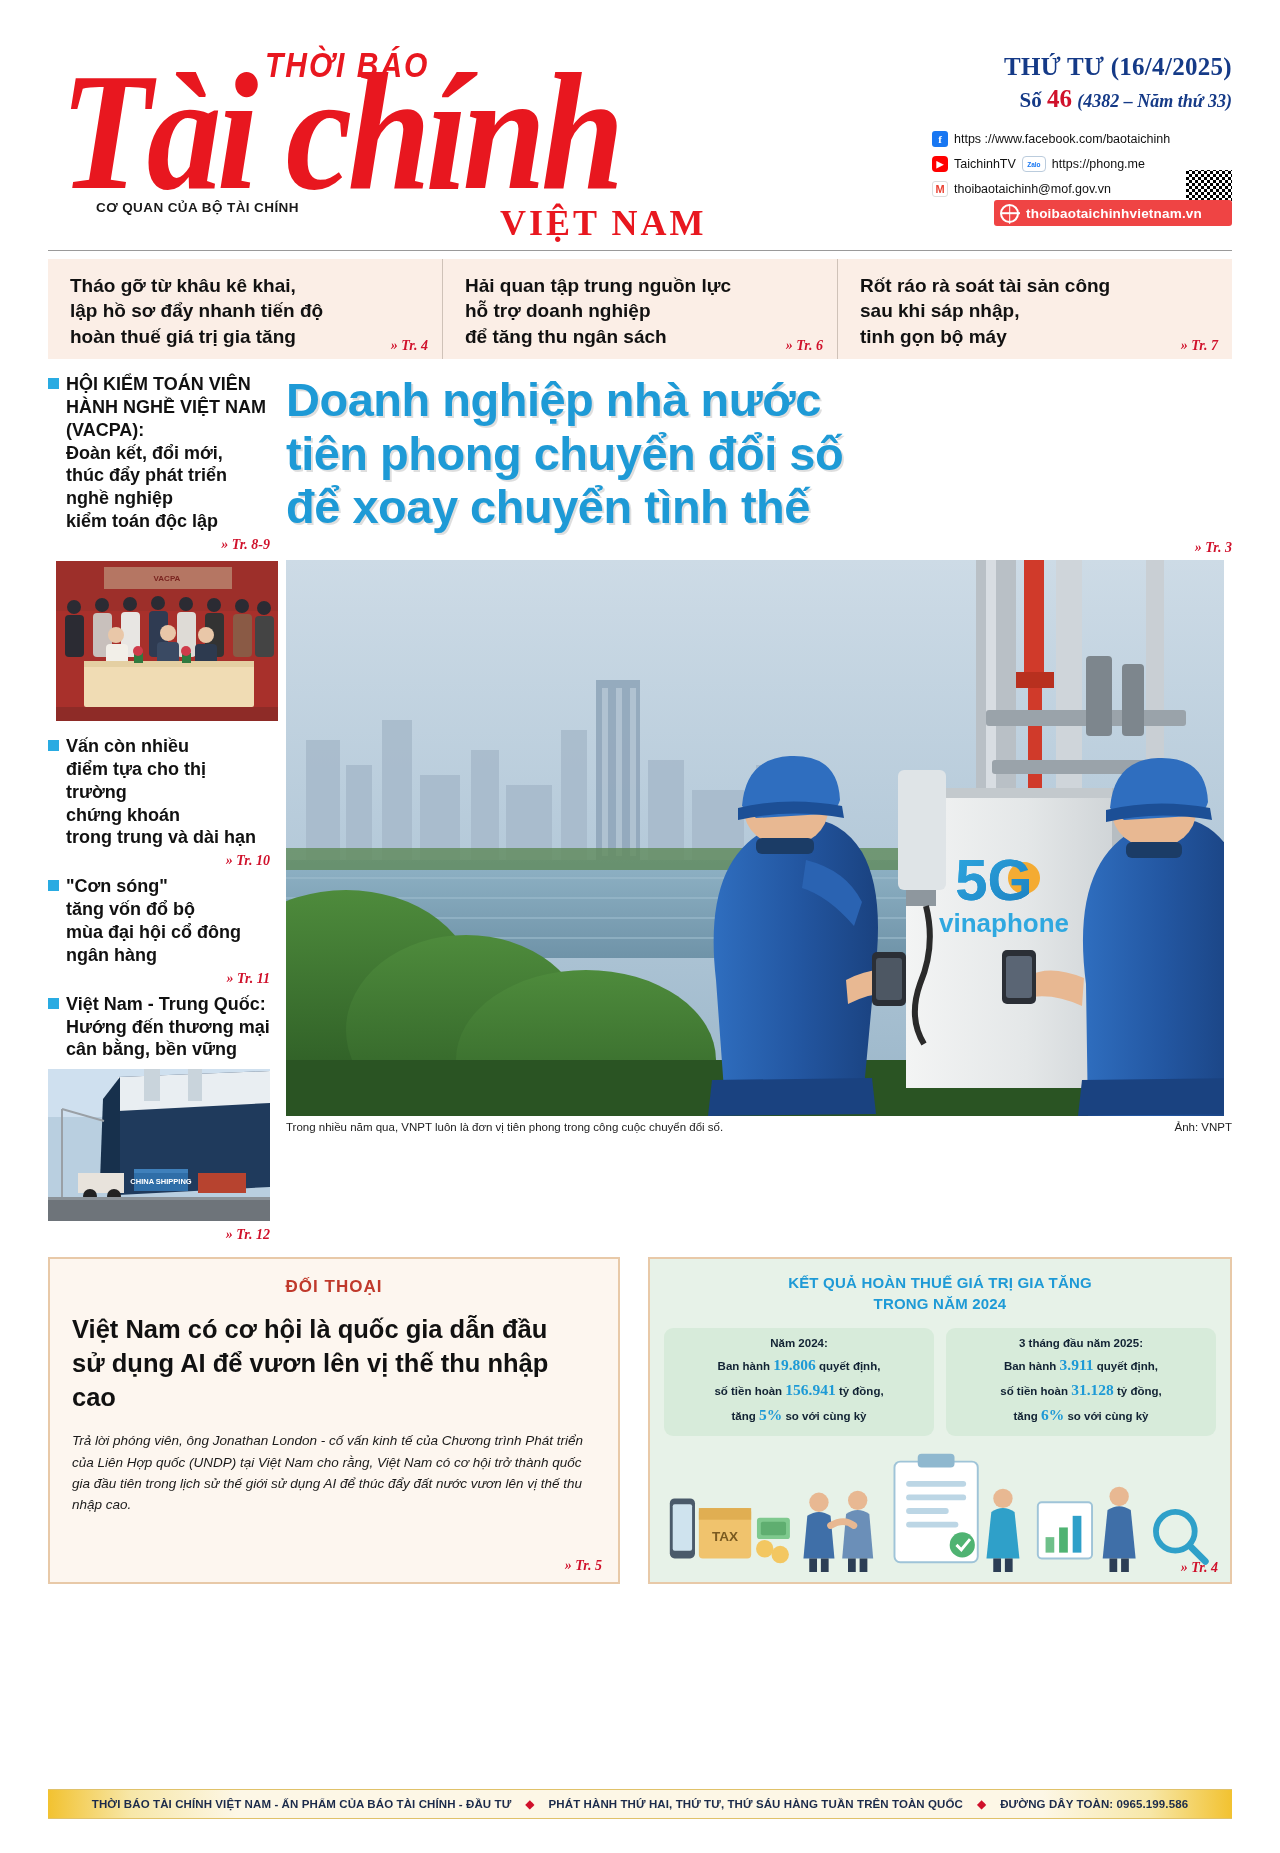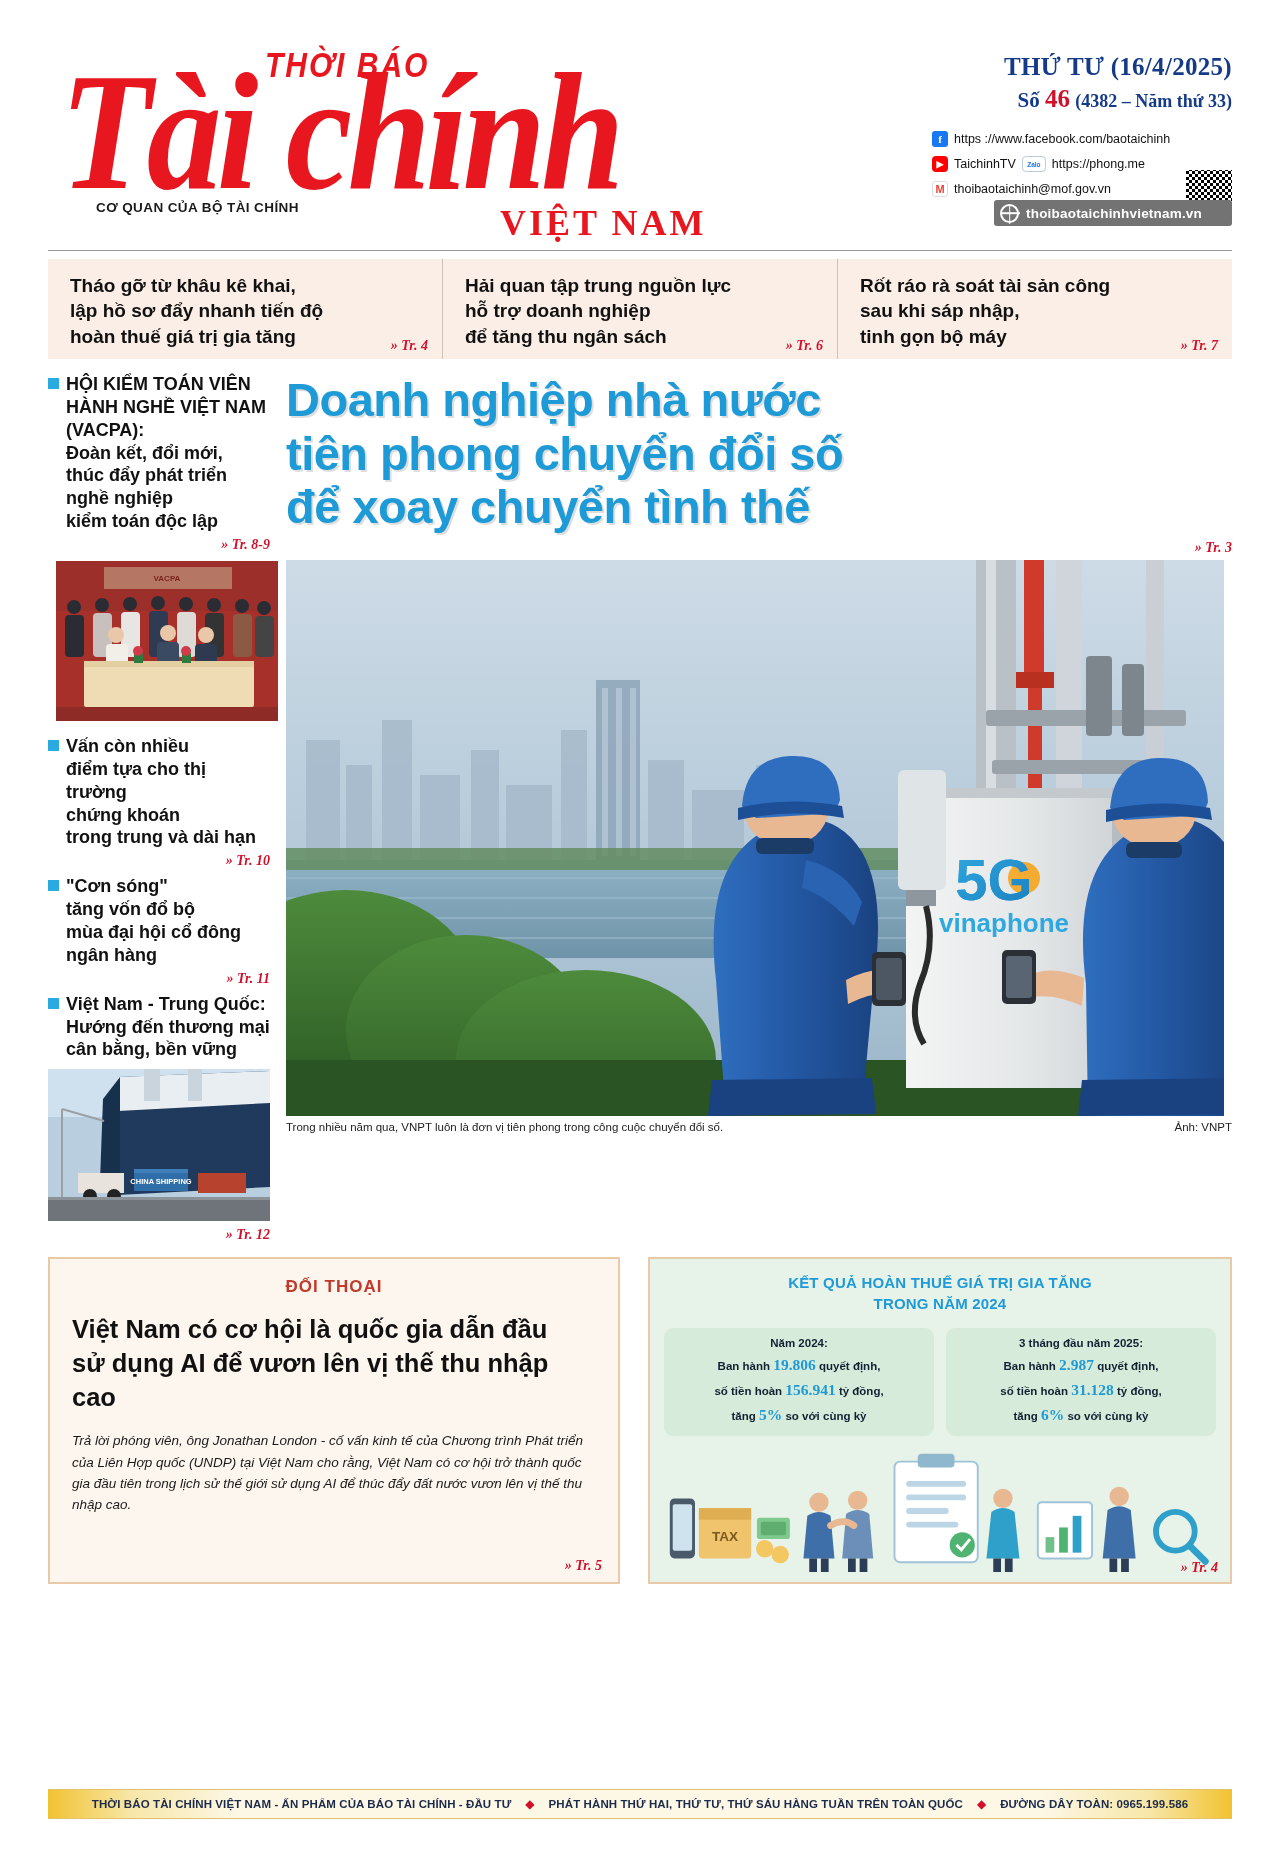--- a/index.html
+++ b/index.html
@@ -48,39 +48,39 @@
     font-family: "Liberation Serif", serif;
     font-weight: bold; font-size: 25px; color: #153a87;
     letter-spacing: 0.3px; line-height: 1.22;
   }
   .issueline {
     font-family: "Liberation Serif", serif;
     font-weight: bold; font-size: 21px; color: #153a87;
     line-height: 1.3; white-space: nowrap;
   }
   .issueline .num { color: #d0112b; font-size: 25px; }
-  .issueline .small { font-size: 18px; }
+  .issueline .small { font-size: 18px; font-style: italic; }
 
   .contacts { position: absolute; right: 48px; top: 128px; width: 300px; }
   .crow { display: flex; align-items: center; justify-content: flex-start; gap: 6px; height: 22px; margin-bottom: 3px; }
   .crow .ctext { font-size: 12.5px; color: #111; white-space: nowrap; }
   .ic { width: 16px; height: 16px; border-radius: 3px; flex: 0 0 auto;
         display: inline-flex; align-items: center; justify-content: center;
         font-size: 11px; font-weight: bold; color: #fff; }
   .ic-fb { background: #1877f2; font-family: "Liberation Serif", serif; }
   .ic-yt { background: #ff0000; border-radius: 4px; color: #fff; font-size: 9px; }
   .ic-gm { background: #fff; border: 1px solid #ddd; color: #ea4335; font-size: 11px; }
   .ic-zalo { background: #fff; border: 1px solid #bcd; border-radius: 4px; color: #1877f2; font-size: 6.5px; width: 24px; }
   .qr { position: absolute; right: 0px; top: 42px; width: 46px; height: 46px;
         background:
           repeating-linear-gradient(0deg,#000 0 3px,#fff 3px 6px),
           repeating-linear-gradient(90deg,#000 0 3px,#fff 3px 6px);
         background-blend-mode: difference; }
   .webbar { position: absolute; right: 48px; top: 200px; width: 238px; height: 26px;
-            background: #737373; border-radius: 3px; display: flex; align-items: center; gap: 7px; padding-left: 6px; }
+            background: #ef4444; border-radius: 3px; display: flex; align-items: center; gap: 7px; padding-left: 6px; }
   .globe { width: 19px; height: 19px; border-radius: 50%; border: 2px solid #fff; position: relative; flex: 0 0 auto; }
   .globe:before { content:""; position:absolute; left:50%; top:-1px; width:1.6px; height:19px; background:#fff; transform: translateX(-50%); }
   .globe:after { content:""; position:absolute; top:50%; left:-1px; width:19px; height:1.6px; background:#fff; transform: translateY(-50%); }
   .webbar .wtext { color:#fff; font-size:13.5px; font-weight:600; letter-spacing:0.2px; }
 
   .rule { height: 1px; background: #9a9a9a; margin: 0 48px; }
 
   
   .teasers { display: flex; background: #fbeee6; margin: 8px 48px 0 48px; height: 100px; }
   .teaser { flex: 1; padding: 14px 16px 0 22px; position: relative; }
@@ -486,21 +486,21 @@
             <span>tăng</span>
             <span class="big">5%</span>
             <span>so với cùng kỳ</span>
           </div>
         </div>
 
         <div class="igcard">
           <div class="lbl">3 tháng đầu năm 2025:</div>
           <div class="line">
             <span>Ban hành</span>
-            <span class="big">2.987</span>
+            <span class="big">3.911</span>
             <span>quyết định,</span>
           </div>
           <div class="line">
             <span>số tiền hoàn</span>
             <span class="big">31.128</span>
             <span>tỷ đồng,</span>
           </div>
           <div class="line">
             <span>tăng</span>
             <span class="big">6%</span>

